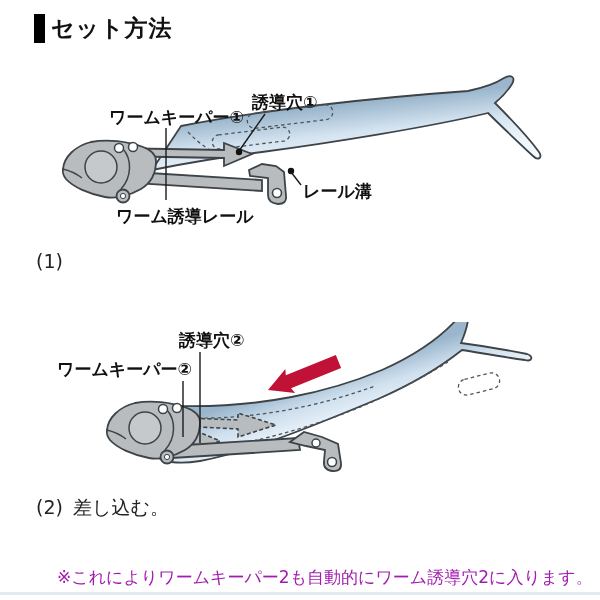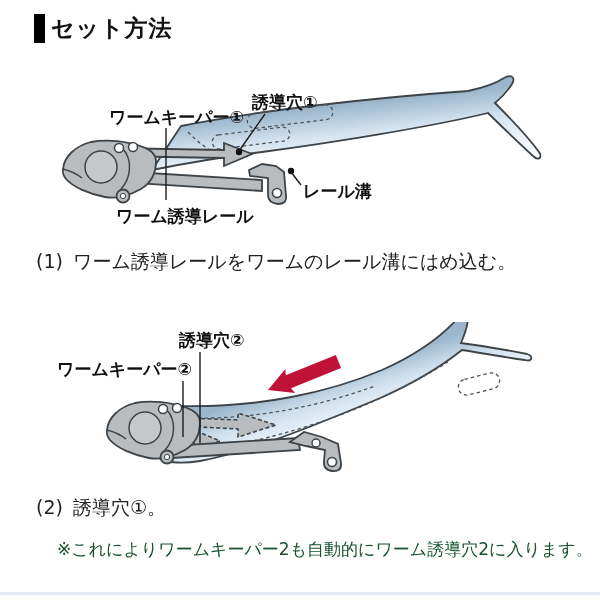--- a/index.html
+++ b/index.html
@@ -17,21 +17,21 @@
   #fig2{top:322px;}
   .fig-label{font:bold 17px "DejaVu Sans","Liberation Sans",sans-serif;fill:#111;}
   .leader{stroke:#1a1a1a;stroke-width:1.4;fill:none;}
   .outline{stroke:#3d4347;stroke-width:1.8;}
   .dashed{stroke:#4d555b;stroke-width:1.3;fill:none;stroke-dasharray:3.5,3;}
 
   .step{position:absolute;display:flex;font-size:19px;line-height:27px;color:#222;}
   .step .num{width:37px;flex:0 0 37px;}
   #step1{top:248px;left:36px;}
   #step2{top:494px;left:36px;line-height:26px;}
-  .note{position:absolute;left:57px;top:538px;font-size:17px;color:#14532d;}
+  .note{position:absolute;left:57px;top:566px;font-size:17px;color:#a21caf;}
   .bottom-rule{position:absolute;left:0;top:592px;width:600px;height:3px;background:#e2ebf3;}
 </style>
 </head>
 <body>
 
 <div class="header">
   <div class="header-bar"></div>
   <div class="page-title">セット方法</div>
 </div>
 
@@ -88,21 +88,20 @@
 
   <text class="fig-label" x="109" y="123">ワームキーパー①</text>
   <text class="fig-label" x="252" y="108">誘導穴①</text>
   <text class="fig-label" x="303" y="197">レール溝</text>
   <text class="fig-label" x="116" y="222">ワーム誘導レール</text>
 </svg>
 
 <div class="step" id="step1">
   <div class="num">(1)</div>
   <div>
-    <div>ワーム誘導レールをワームのレール溝にはめ込む。</div>
   </div>
 </div>
 
 <svg id="fig2" width="600" height="172" viewBox="0 322 600 172">
 
   <path class="outline" fill="url(#wormGrad2)" d="M 146,440 C 144,414 158,404 180,406 C 260,408 330,392 382,370
        C 418,354 442,336 458,318 C 463,312 469,314 468,320 C 467,328 464,336 461,343
        C 484,346 507,350 527,354 C 534,356 532,362 525,360 C 503,357 481,353 462,350
        C 438,369 410,385 378,399 C 318,424 250,452 200,461 C 170,466 148,460 146,440 Z"></path>
   <path class="dashed" d="M 196,452 C 290,437 370,410 448,362"></path>
@@ -125,18 +124,18 @@
   <line class="leader" x1="183" y1="381" x2="183" y2="437"></line>
   <line class="leader" x1="200" y1="352" x2="200" y2="443"></line>
 
   <text class="fig-label" x="179" y="346">誘導穴②</text>
   <text class="fig-label" x="57" y="375">ワームキーパー②</text>
 </svg>
 
 <div class="step" id="step2">
   <div class="num">(2)</div>
   <div>
-    <div>誘導穴①。</div>
+    <div>差し込む。</div>
   </div>
 </div>
 <div class="note">※これによりワームキーパー2も自動的にワーム誘導穴2に入ります。</div>
 
 <div class="bottom-rule"></div>
 
 </body></html>

